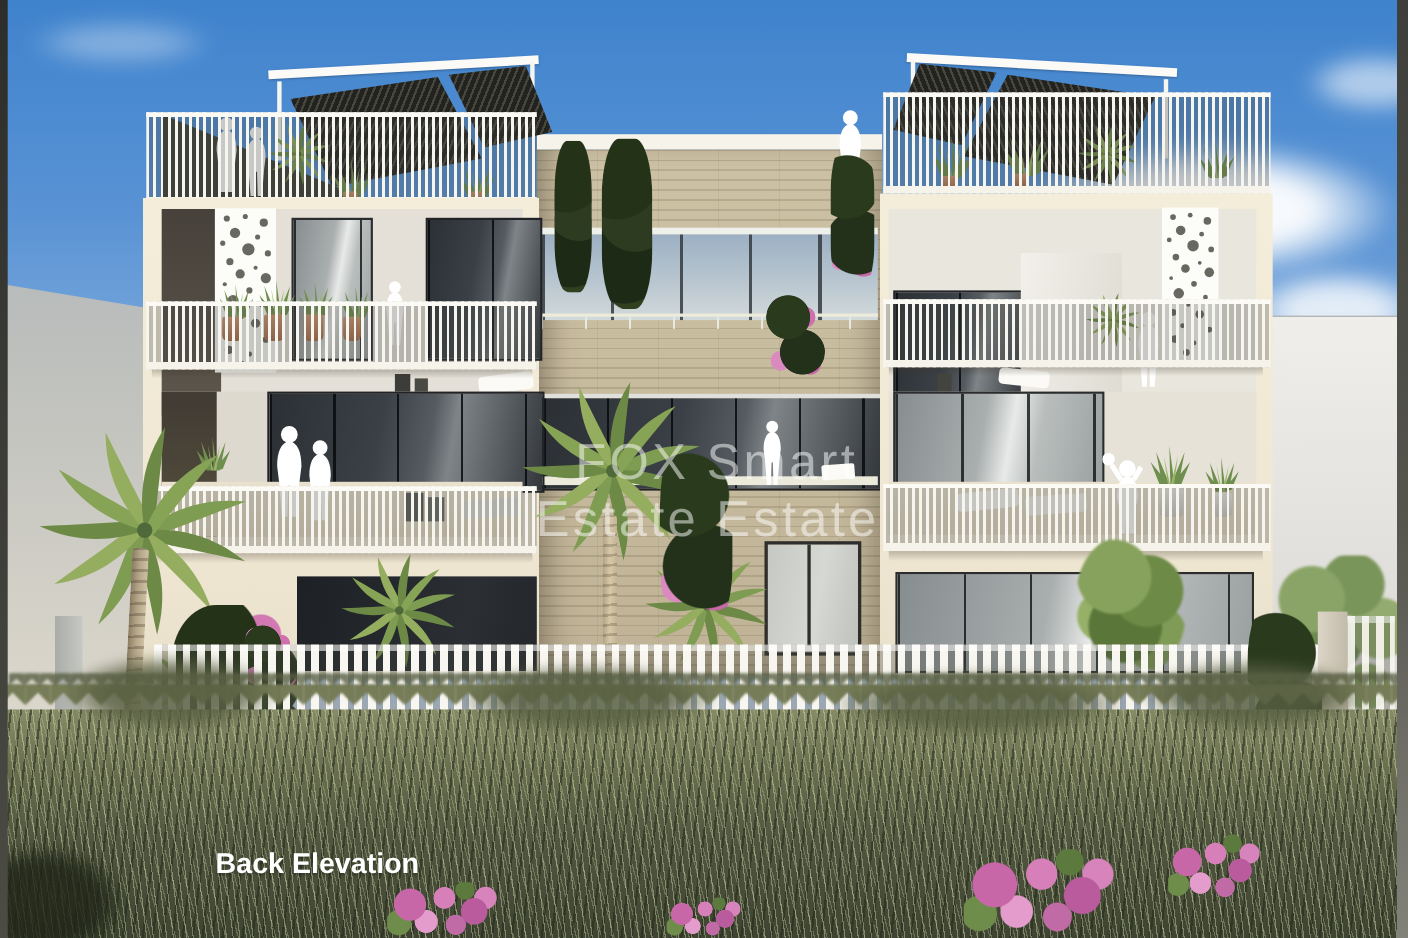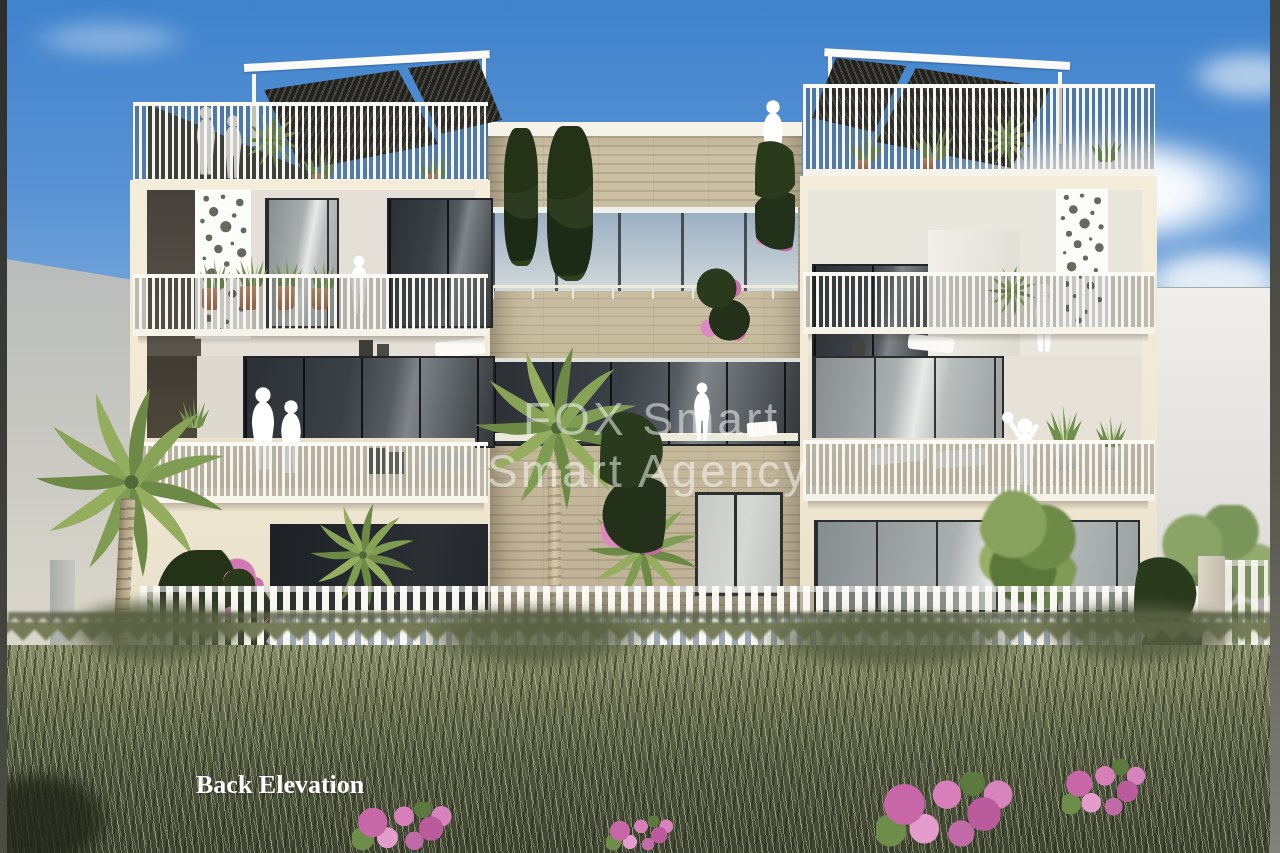--- a/index.html
+++ b/index.html
@@ -111,21 +111,21 @@
      radial-gradient(circle at 34% 70%,#e39ccb 0 13%,rgba(0,0,0,0) 14%),
      radial-gradient(circle at 60% 76%,#c06aa6 0 12%,rgba(0,0,0,0) 13%),
      radial-gradient(circle at 86% 28%,#d784bc 0 10%,rgba(0,0,0,0) 11%),
      radial-gradient(circle at 10% 72%,#6f8d4a 0 11%,rgba(0,0,0,0) 12%),
      radial-gradient(circle at 68% 14%,#5d7a3e 0 10%,rgba(0,0,0,0) 11%);}
 
   
   .watermark{z-index:12;color:rgba(255,255,255,.5);font-weight:normal;
     font-size:46px;letter-spacing:3px;white-space:nowrap;}
   .caption{z-index:12;color:#ffffff;font-weight:bold;font-size:26px;
-    text-shadow:0 1px 3px rgba(0,0,0,.35);white-space:nowrap;font-family:Liberation Serif, serif;}
+    text-shadow:0 1px 3px rgba(0,0,0,.35);white-space:nowrap;}
 
   .edge{z-index:13;top:0;height:853px;}
   .edge.l{left:0;width:7px;background:linear-gradient(180deg,#2d2d2b,#4c4c45);}
   .edge.r{left:1270px;width:10px;background:linear-gradient(180deg,#3e3e3b 0%,#55554e 55%,#82827a 100%);}
 </style>
 </head>
 <body>
 
 <div class="scene">
 
@@ -439,18 +439,18 @@
   <div class="abs tussock" style="left:420px;top:604px;width:230px;height:64px;"></div>
   <div class="abs tussock" style="left:760px;top:610px;width:260px;height:60px;"></div>
   <div class="abs tussock" style="left:1040px;top:600px;width:200px;height:66px;"></div>
   <div class="abs tussock" style="left:-30px;top:770px;width:140px;height:100px;opacity:.9;background:radial-gradient(ellipse,rgba(32,37,24,.9) 0 50%,rgba(32,37,24,0) 78%);"></div>
   <div class="abs flowers" style="left:352px;top:802px;width:104px;height:51px;"></div>
   <div class="abs flowers" style="left:606px;top:816px;width:70px;height:37px;"></div>
   <div class="abs flowers" style="left:876px;top:772px;width:142px;height:81px;"></div>
   <div class="abs flowers" style="left:1062px;top:758px;width:86px;height:64px;"></div>
 
   <div class="abs watermark" style="left:523px;top:392px;">FOX Smart</div>
-  <div class="abs watermark" style="left:487px;top:444px;">Smart Agency</div>
+  <div class="abs watermark" style="left:487px;top:444px;">Estate Estate</div>
   <div class="abs caption" style="left:196px;top:770px;">Back Elevation</div>
 
   <div class="abs edge l"></div>
   <div class="abs edge r"></div>
 </div>
 
 </body></html>

